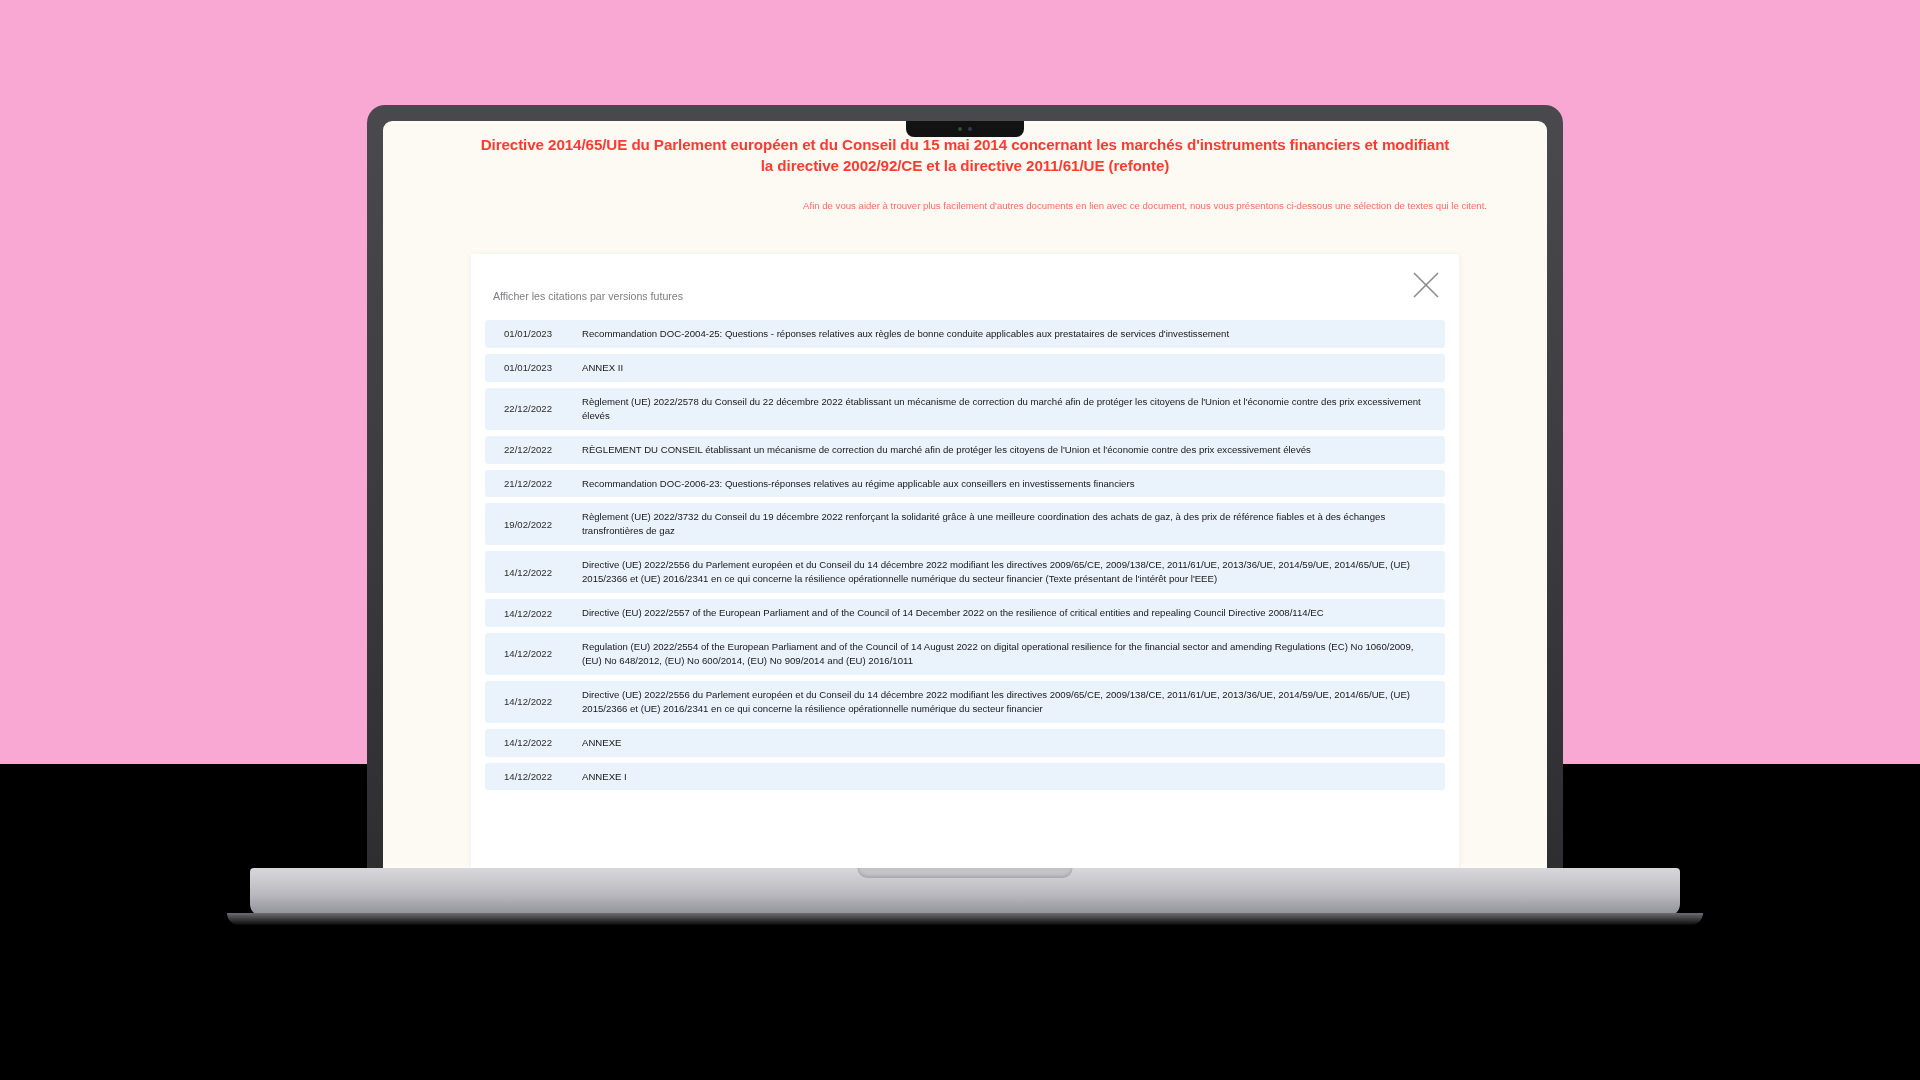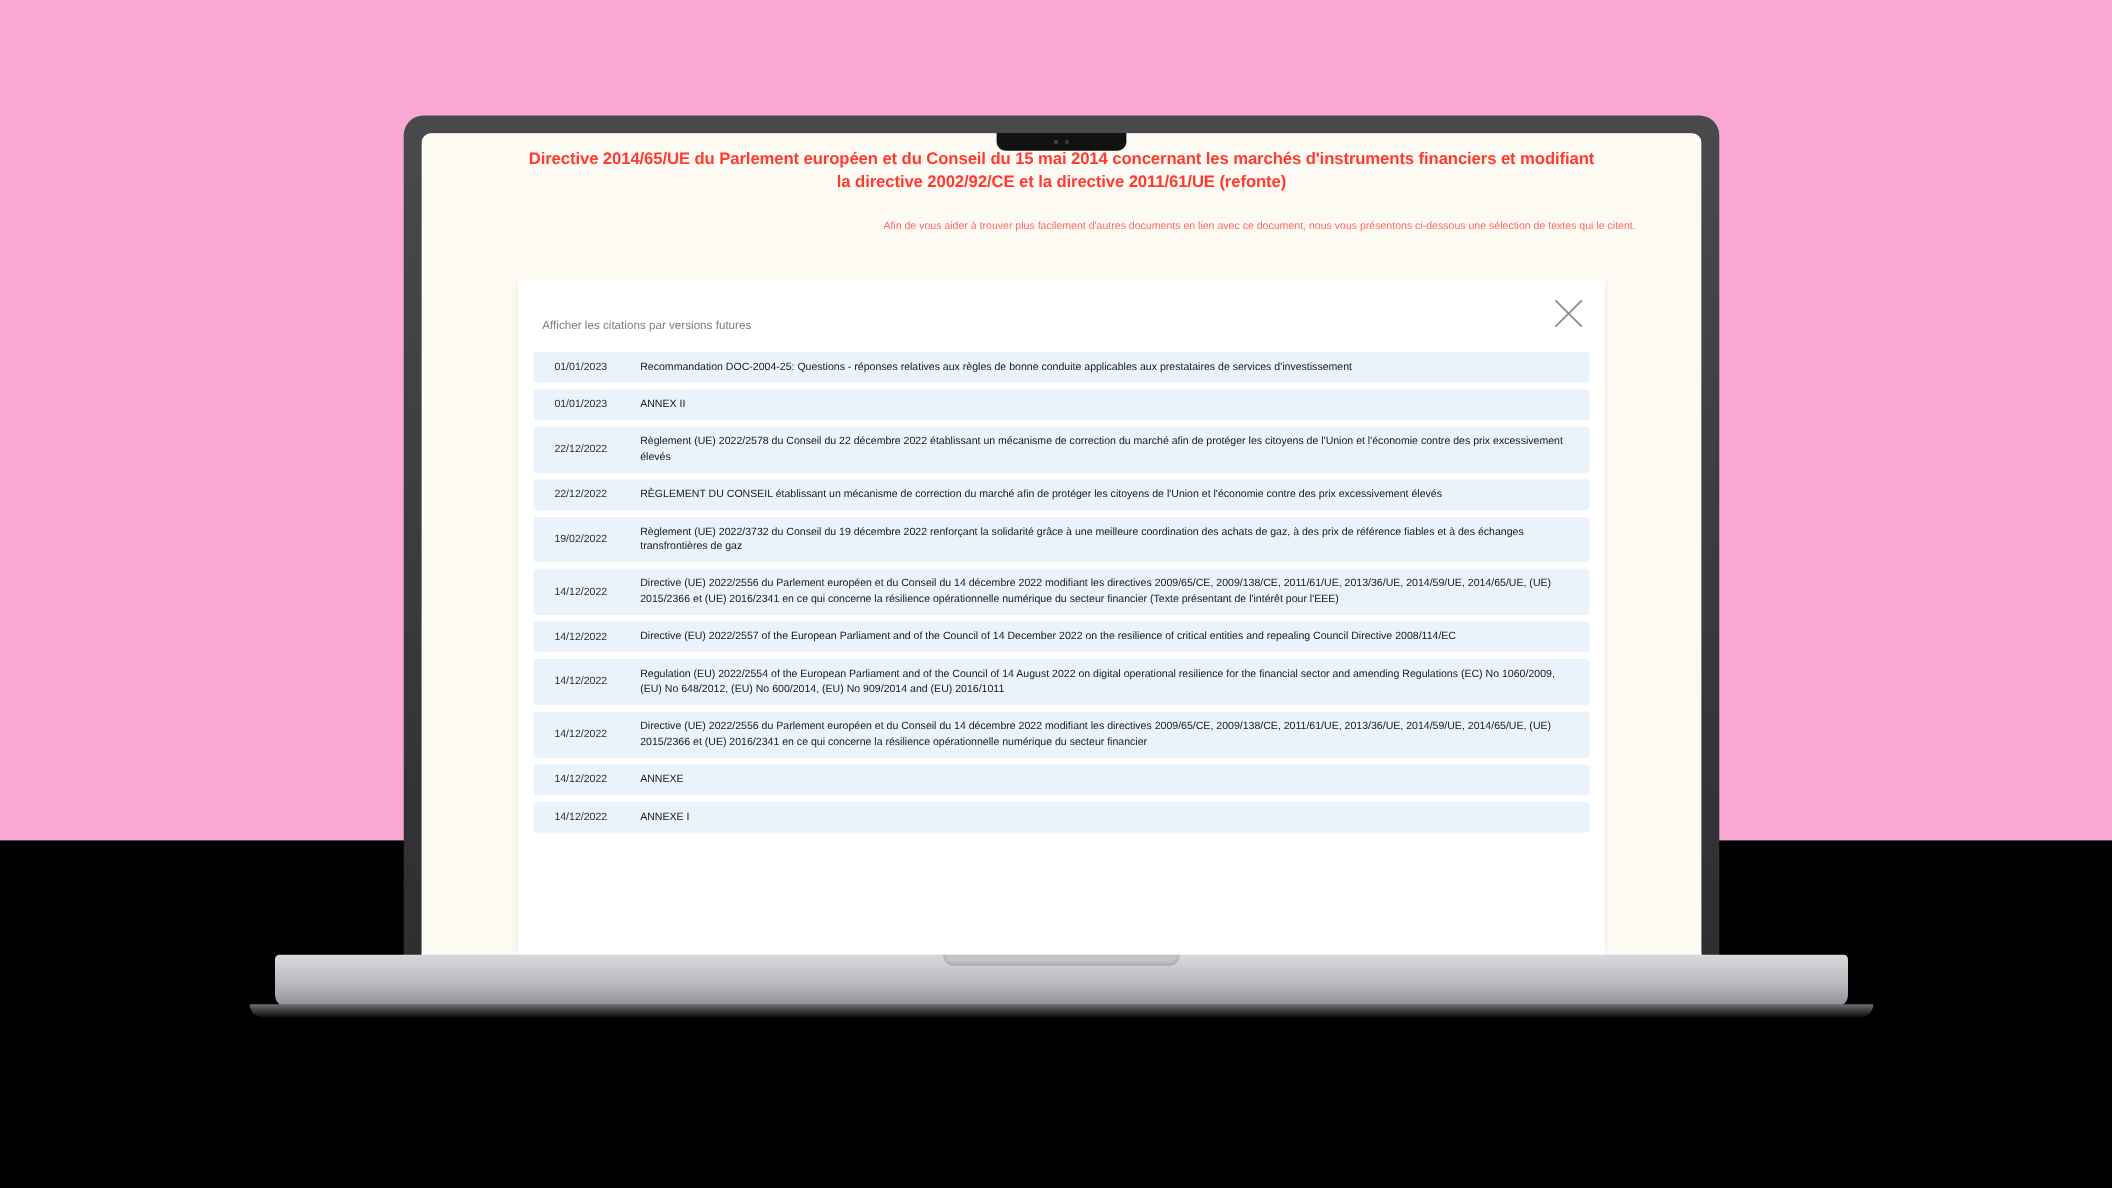--- a/index.html
+++ b/index.html
@@ -275,20 +275,25 @@
                 <div class="row-sep"></div>
                 <div class="row-text">Règlement (UE) 2022/2578 du Conseil du 22 décembre 2022 établissant un mécanisme de correction du marché afin de protéger les citoyens de l'Union et l'économie contre des prix excessivement élevés</div>
               </div>
 
               <div class="row">
                 <div class="row-date">22/12/2022</div>
                 <div class="row-sep"></div>
                 <div class="row-text">RÈGLEMENT DU CONSEIL établissant un mécanisme de correction du marché afin de protéger les citoyens de l'Union et l'économie contre des prix excessivement élevés</div>
               </div>
 
+              <div class="row">
+                <div class="row-date">21/12/2022</div>
+                <div class="row-sep"></div>
+                <div class="row-text">Recommandation DOC-2006-23: Questions-réponses relatives au régime applicable aux conseillers en investissements financiers</div>
+              </div>
 
               <div class="row">
                 <div class="row-date">19/02/2022</div>
                 <div class="row-sep"></div>
                 <div class="row-text">Règlement (UE) 2022/3732 du Conseil du 19 décembre 2022 renforçant la solidarité grâce à une meilleure coordination des achats de gaz, à des prix de référence fiables et à des échanges transfrontières de gaz</div>
               </div>
 
               <div class="row">
                 <div class="row-date">14/12/2022</div>
                 <div class="row-sep"></div>

